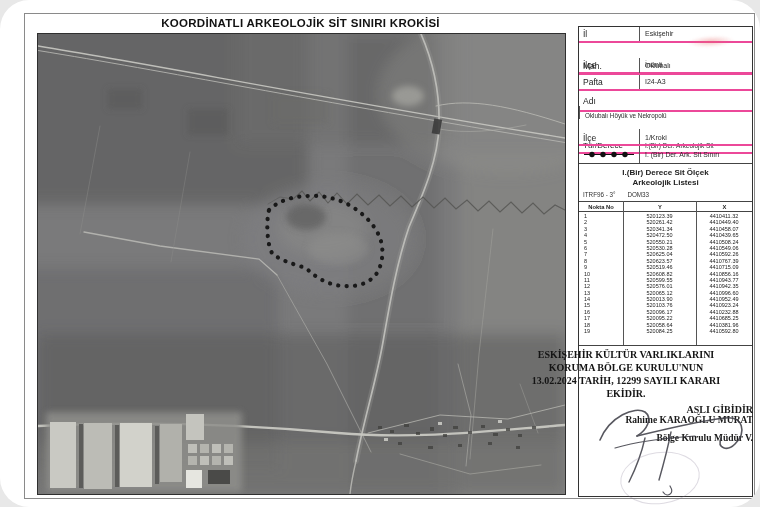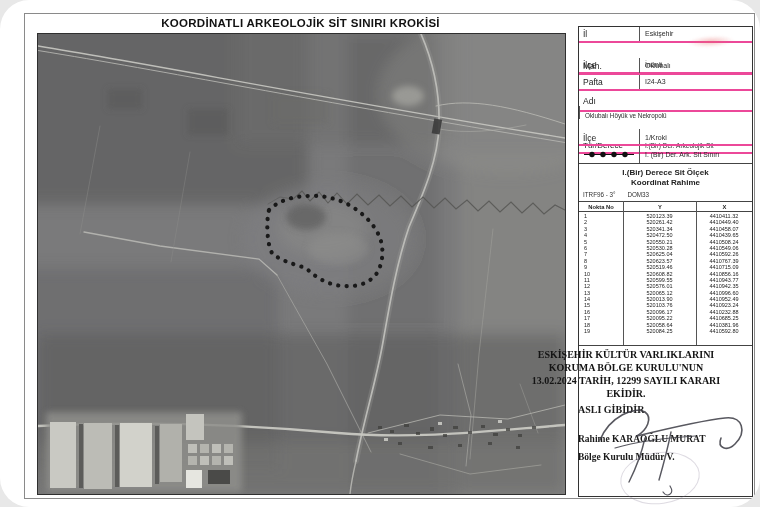--- a/index.html
+++ b/index.html
@@ -30,23 +30,23 @@
   .chead .c2{flex:1;border-left:1px solid #555;}
   .vline{position:absolute;top:37px;bottom:0;width:1px;background:#555;}
   .crows{position:absolute;top:49px;left:0;width:100%;}
   .crow{display:flex;height:6.4px;font-size:5.5px;color:#222;line-height:6.4px;}
   .crow span{display:block;box-sizing:border-box;}
   .crow .c0{width:44px;padding-left:5px;}
   .crow .c1{width:73px;text-align:center;}
   .crow .c2{flex:1;text-align:center;}
   .legal{left:526px;top:348px;width:200px;text-align:center;
          font-family:"Liberation Serif", serif;font-weight:bold;font-size:10px;line-height:13px;color:#141414;}
-  .certify{left:578px;top:404px;width:175px;text-align:left;font-family:"Liberation Serif", serif;font-weight:bold;color:#1a1a1a;}
+  .certify{left:578px;top:404px;width:175px;text-align:right;font-family:"Liberation Serif", serif;font-weight:bold;color:#1a1a1a;}
   .certify .c-stamp{font-size:10px;}
-  .certify .c-name{font-size:9.5px;margin-top:19px;}
+  .certify .c-name{font-size:9.5px;}
   .certify .c-title{font-size:9.5px;margin-top:8px;}
   .pink-smudge{left:688px;top:36px;width:46px;height:11px;
                background:radial-gradient(ellipse at center, rgba(231,110,110,0.42), rgba(231,110,110,0) 72%);
                filter:blur(1px);transform:rotate(-3deg);}
   .stamp-circle{left:620px;top:452px;width:78px;height:50px;border:1.5px solid rgba(125,110,140,0.25);
                 border-radius:50%;transform:rotate(-8deg);}
   .scribble{left:575px;top:398px;}
 </style>
 </head>
 <body>
@@ -202,21 +202,21 @@
           <circle cx="30" cy="4.5" r="2.7" fill="#111"></circle>
             <circle cx="41" cy="4.5" r="2.7" fill="#111"></circle>
         </svg>
       </span>
       <span class="legend-lab">I. (Bir) Der. Ark. Sit Sınırı</span>
     </div>
 
     <div class="coord-box">
       <div class="coord-title">
         <div>I.(Bir) Derece Sit Ölçek</div>
-        <div>Koordinat Rahime</div>
+        <div>Arkeolojik Listesi</div>
       </div>
       <div class="datum">
         <span>ITRF96 - 3°</span>
         <span>DOM33</span>
       </div>
       <div class="chead">
         <span class="c0">Nokta No</span>
         <span class="c1">Y</span>
         <span class="c2">X</span>
       </div>

